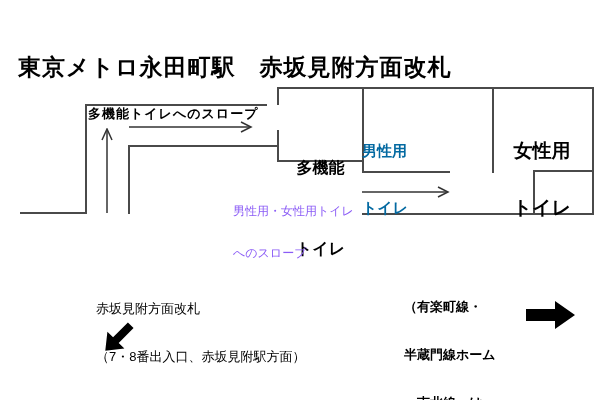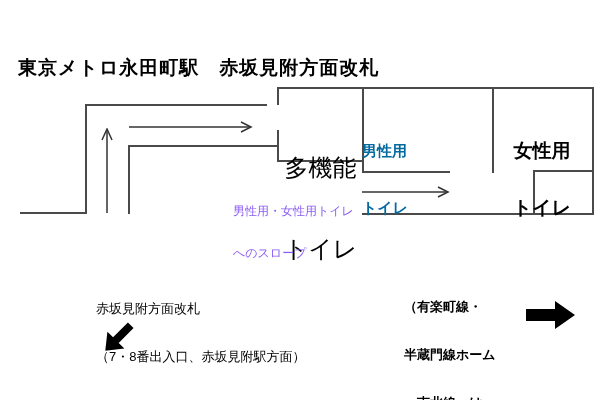--- a/index.html
+++ b/index.html
@@ -3,23 +3,23 @@
 <meta charset="utf-8">
 <style>
   html,body{margin:0;padding:0;background:#fff;}
   #page{
     position:relative;width:600px;height:400px;background:#ffffff;overflow:hidden;
     font-family:"Liberation Sans","DejaVu Sans",sans-serif;color:#000;
   }
   .abs{position:absolute;}
   .wall{position:absolute;background:#4a4a4a;}
   .lbl{position:absolute;white-space:pre;}
-  .title{left:18px;top:10px;font-size:19px;font-weight:bold;line-height:23px;letter-spacing:1px;}
+  .title{left:18px;top:10px;font-size:23px;font-weight:bold;line-height:23px;letter-spacing:1px;}
   .slope-label{left:88px;top:106px;font-size:13px;font-weight:bold;line-height:15px;letter-spacing:1px;}
-  .multi-label{left:277px;top:100px;width:87px;text-align:center;font-size:24px;font-weight:normal;line-height:27px;}
+  .multi-label{left:277px;top:100px;width:87px;text-align:center;font-size:16px;font-weight:bold;line-height:27px;}
   .mens-label{left:362px;top:103px;width:130px;text-align:left;font-size:15px;font-weight:bold;line-height:19px;color:#0369a1;}
   .womens-label{left:492px;top:103px;width:100px;text-align:center;font-size:19px;font-weight:bold;line-height:19px;color:#000000;}
   .mw-slope-label{left:233px;top:176px;font-size:12px;line-height:14px;color:#8b5cf6;}
   .gate-label{left:96px;top:269px;font-size:13px;font-weight:normal;line-height:16px;}
   .platform-label{left:404px;top:267px;font-size:13px;font-weight:bold;line-height:16px;}
   svg{display:block;}
   .thin-arrow line,.thin-arrow polyline{stroke:#333;stroke-width:1.5;fill:none;}
   .thick-arrow polygon{fill:#000;}
   .sw-rot{transform:rotate(135deg);transform-origin:50% 50%;}
 </style>
@@ -55,20 +55,21 @@
   </svg>
   <svg class="abs thin-arrow" style="left:101px;top:128px" width="12" height="86">
     <line x1="6" y1="85" x2="6" y2="3"></line>
     <polyline points="1,12 6,1 11,12"></polyline>
   </svg>
   <svg class="abs thin-arrow" style="left:362px;top:186px" width="92" height="12">
     <line x1="0" y1="6" x2="85" y2="6"></line>
     <polyline points="76,1 86,6 76,11"></polyline>
   </svg>
 
+  <div class="lbl slope-label">多機能トイレへのスロープ</div>
 
   <div class="lbl multi-label">
     <div>多機能</div>
     <div>トイレ</div>
   </div>
 
   <div class="lbl mens-label">
     <div>男性用</div>
     <div>トイレ</div>
   </div>

